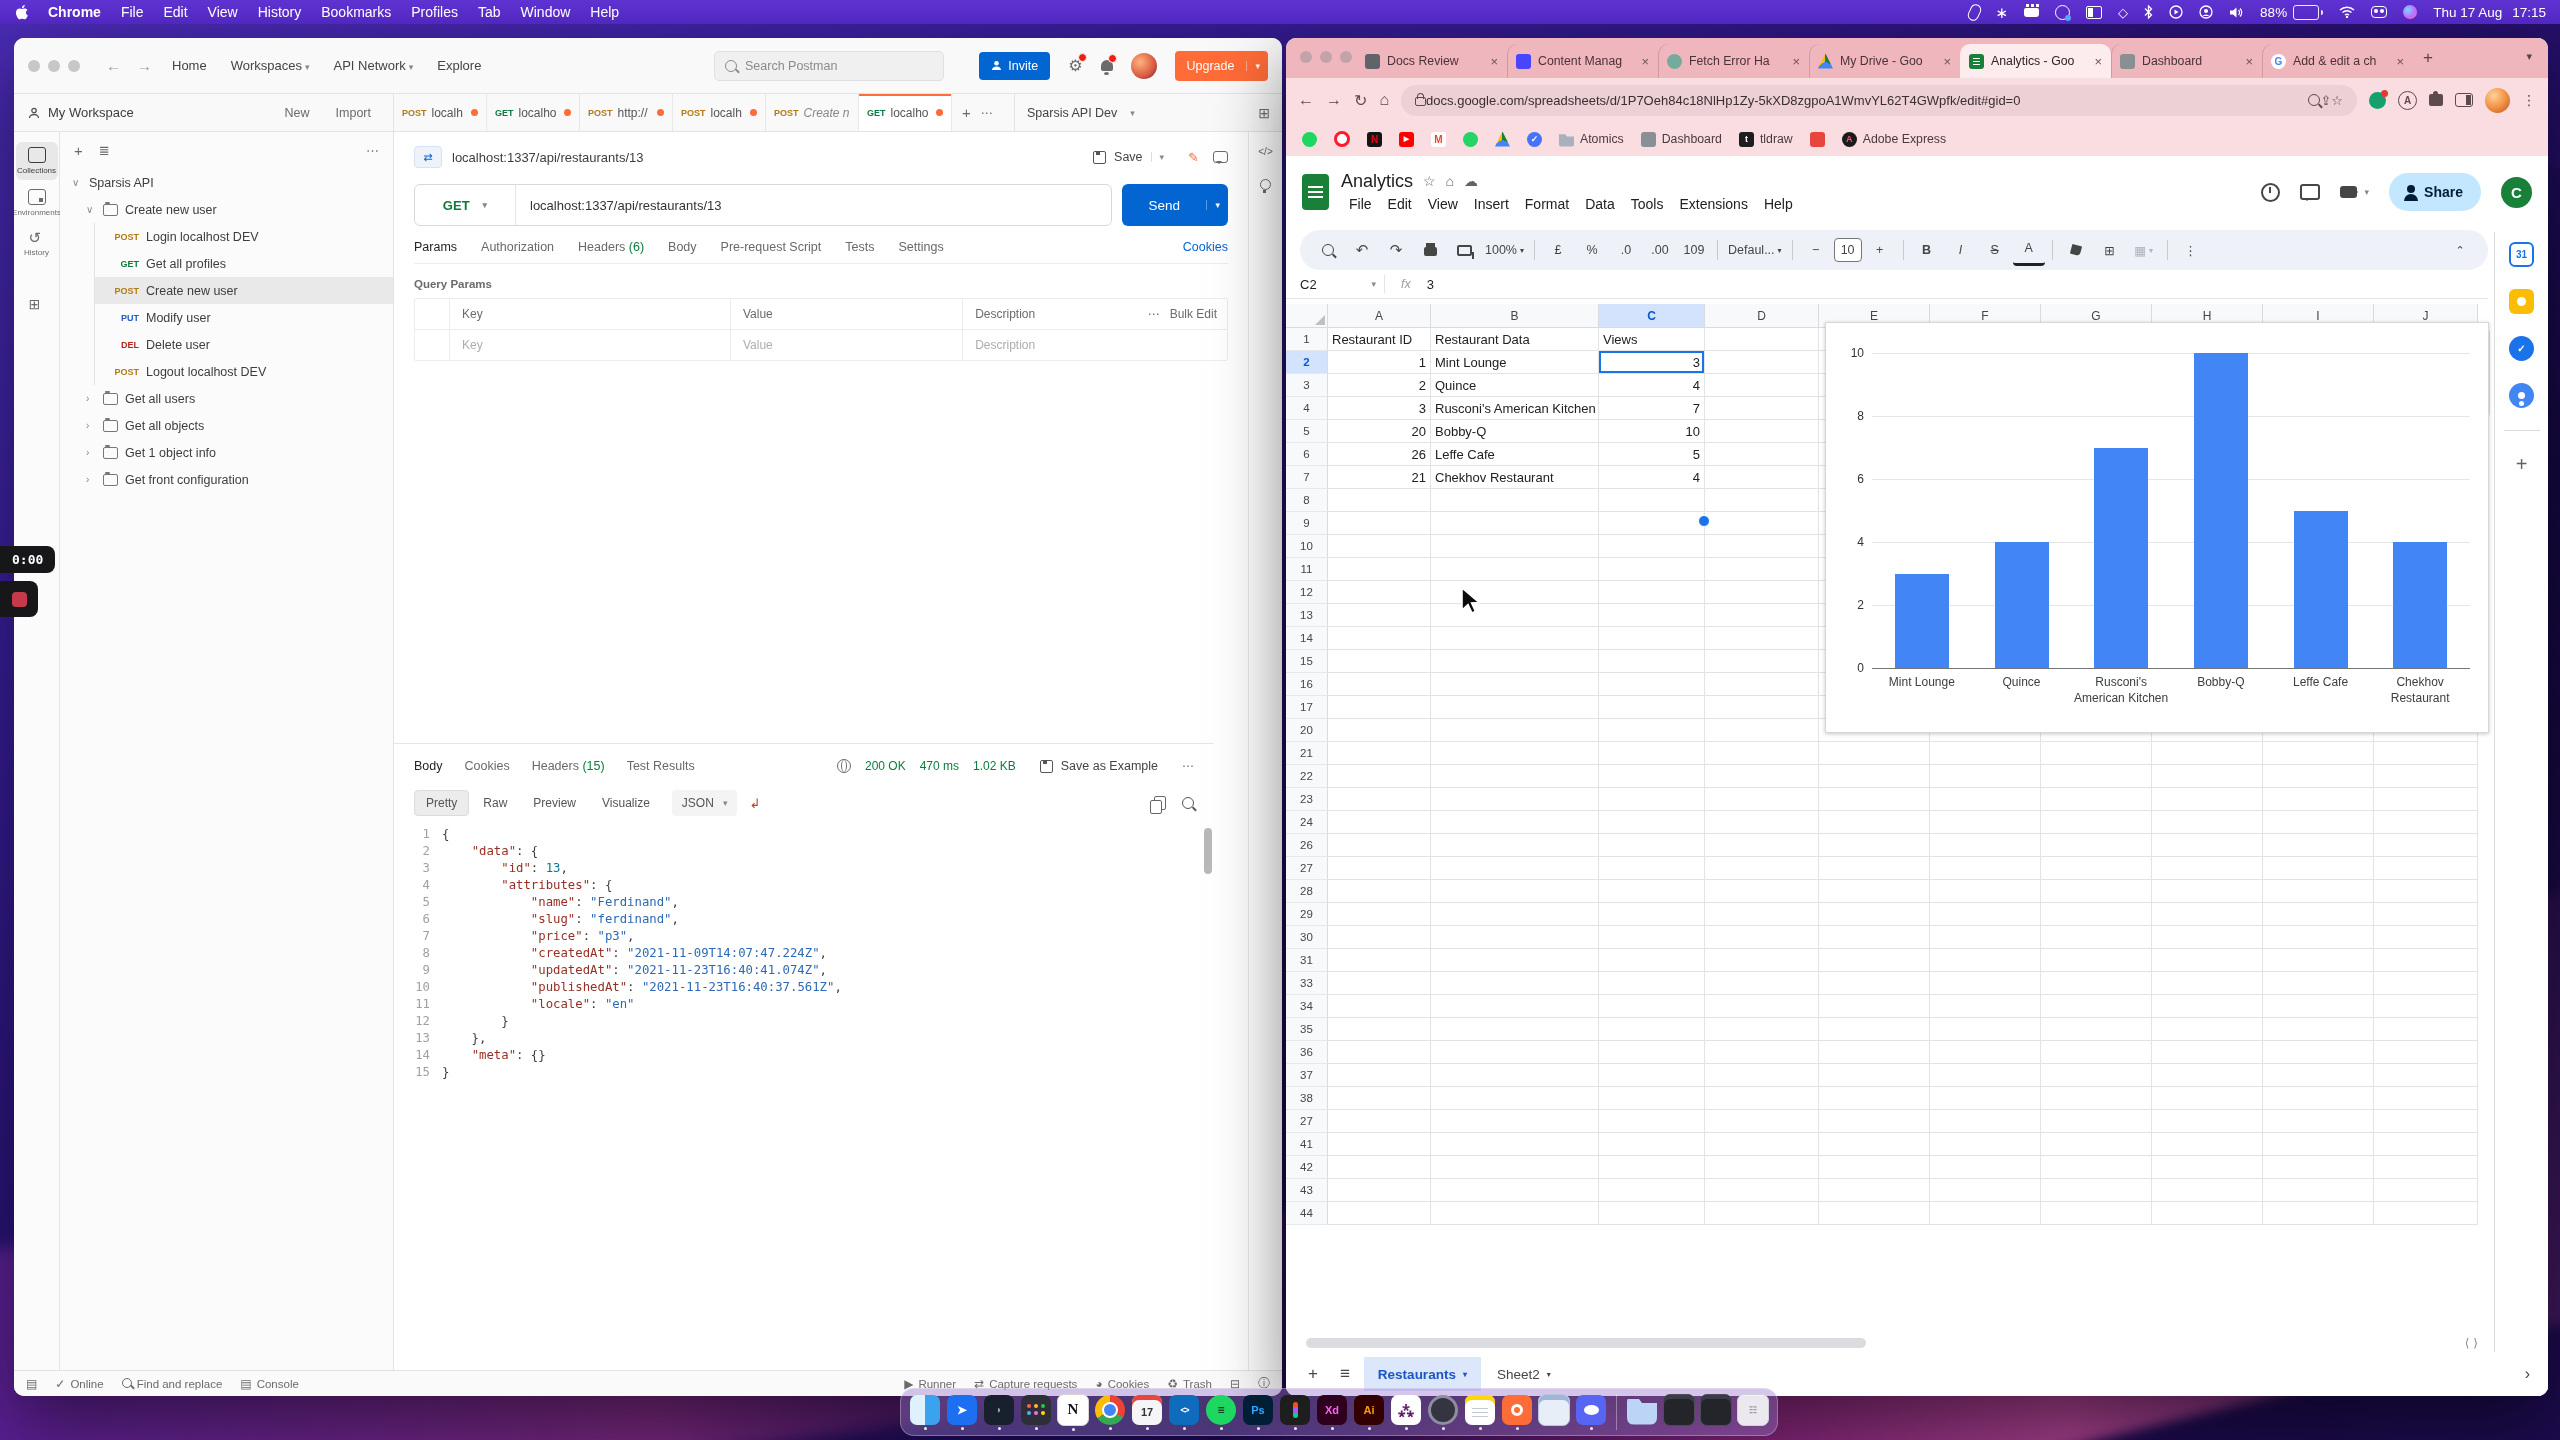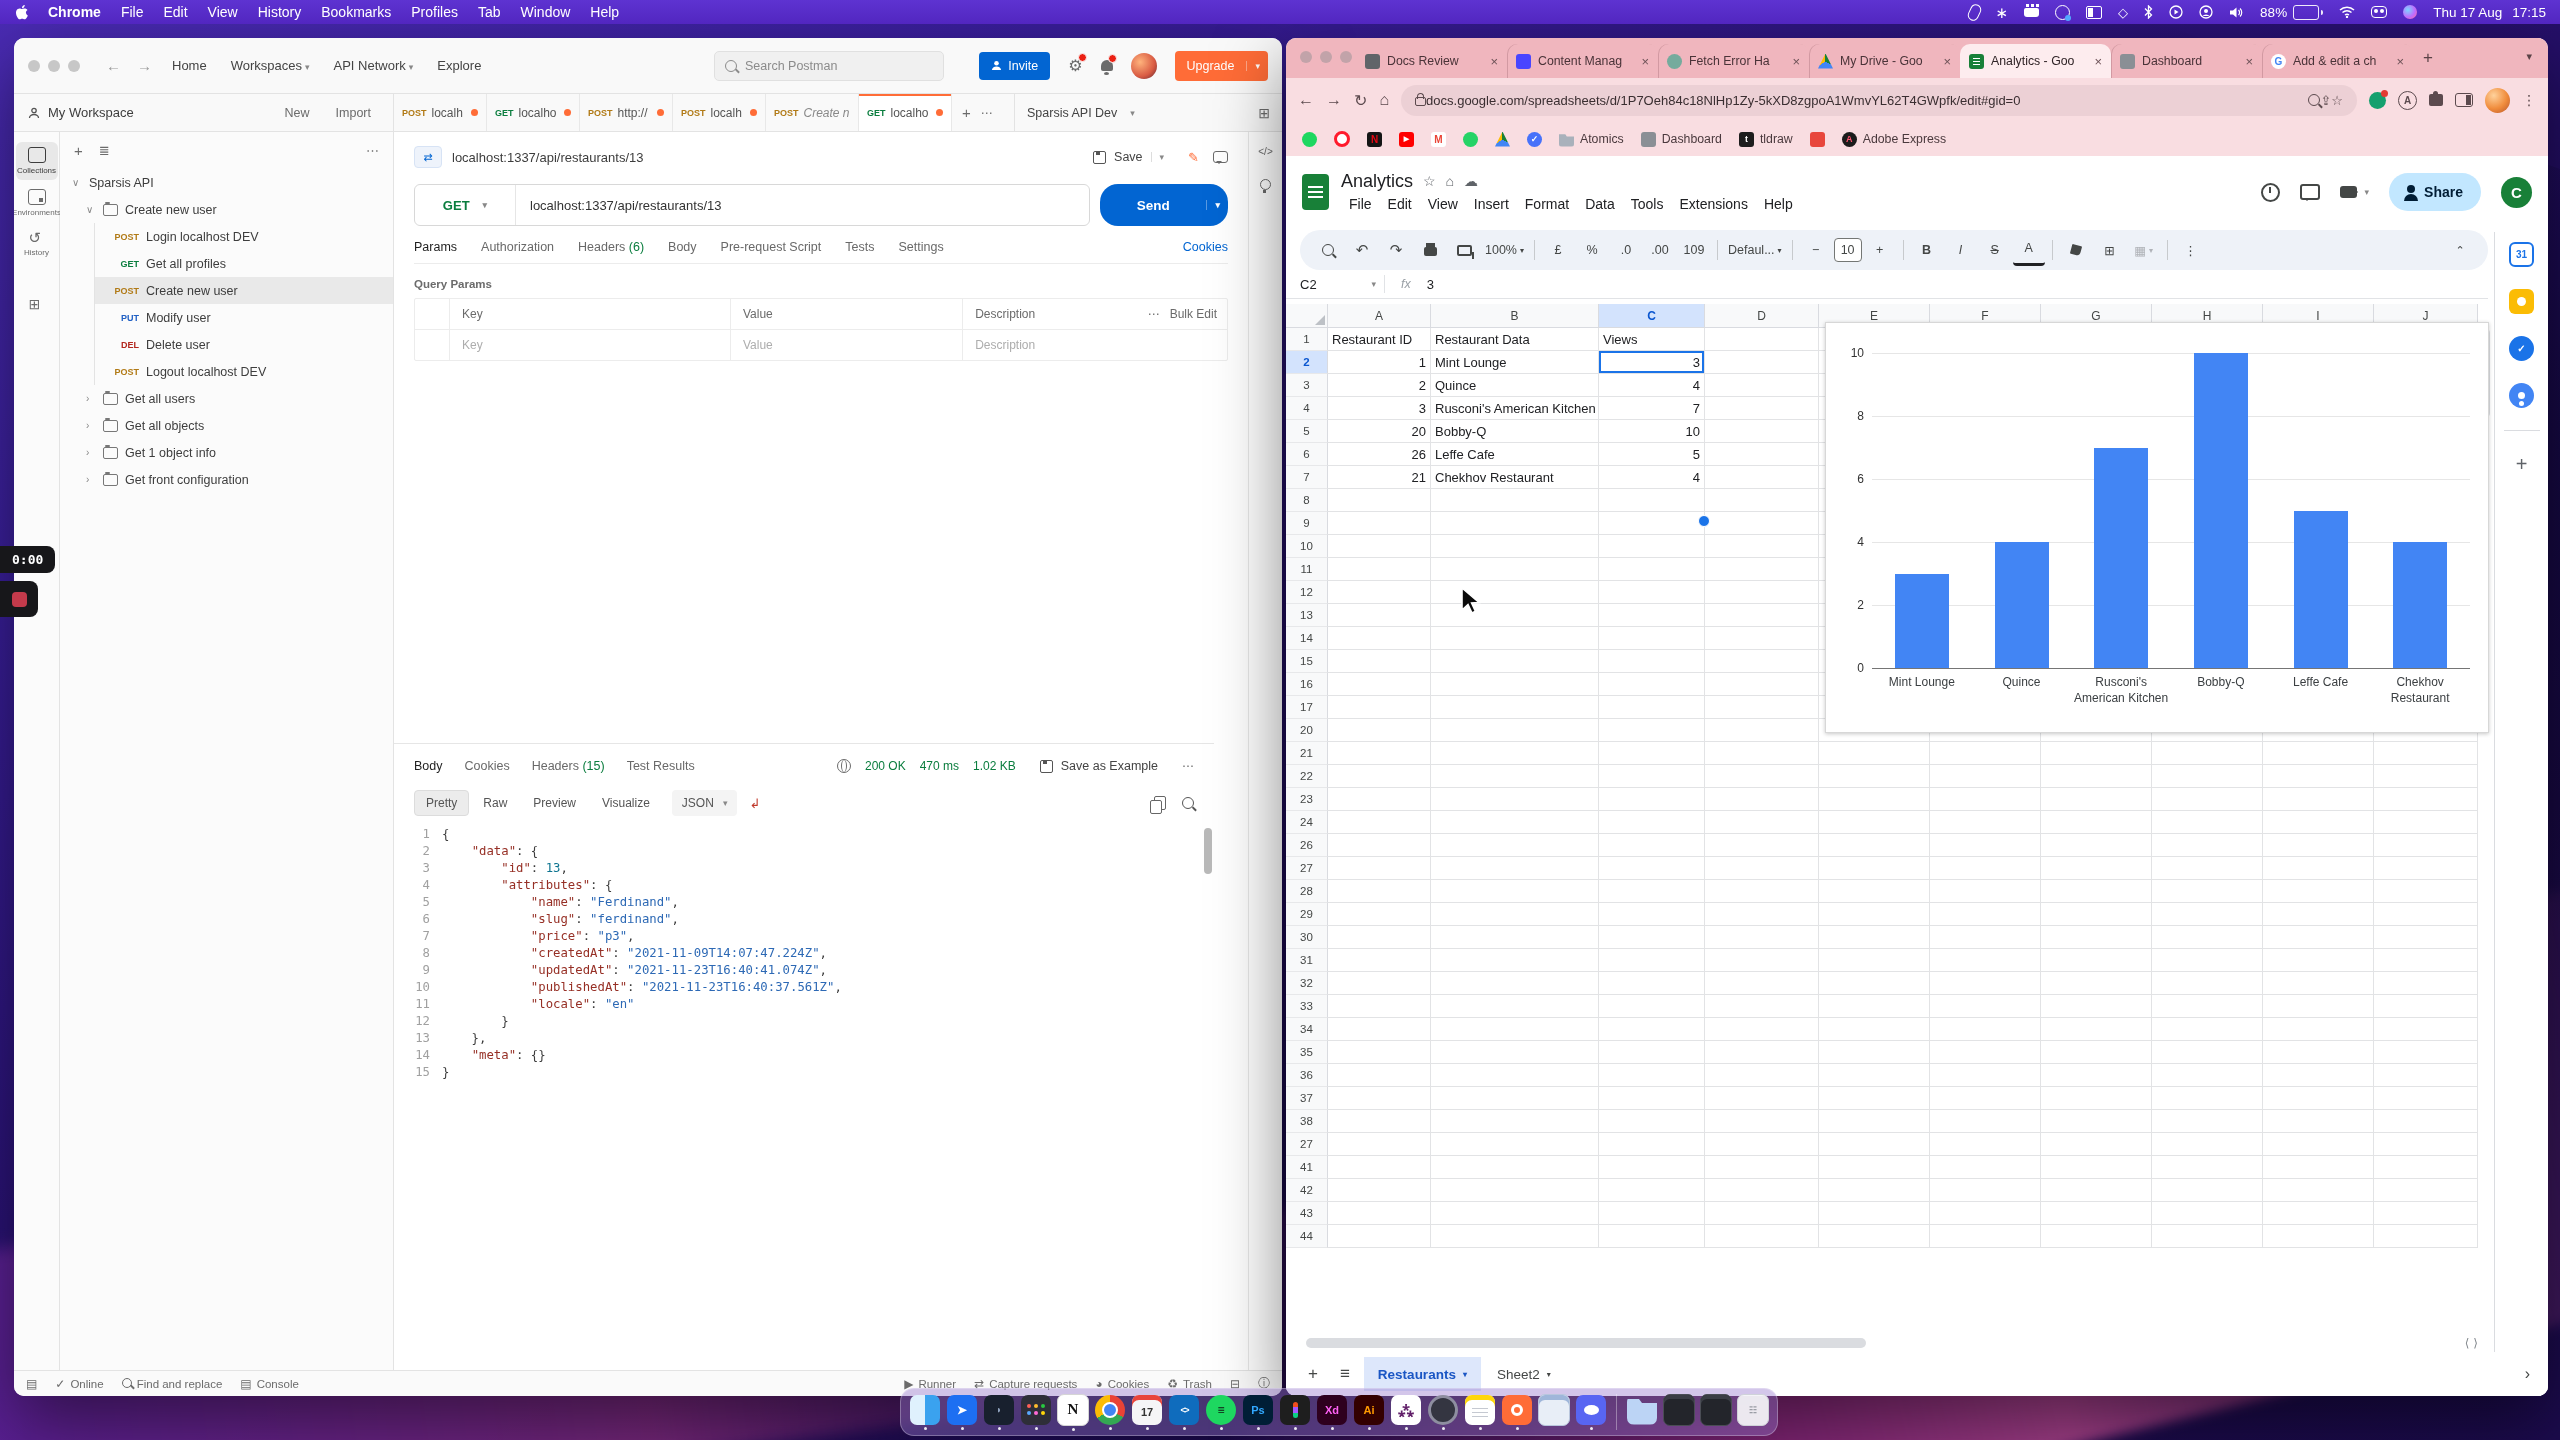--- a/index.html
+++ b/index.html
@@ -116,21 +116,21 @@
   .save-btn .dd{color:#888;font-size:9px;border-left:1px solid #ddd;padding-left:8px}
   .floppy{width:11px;height:11px;border:1.5px solid #555;border-radius:2px;position:relative}
   .floppy::after{content:"";position:absolute;top:0;left:2px;width:4px;height:3px;background:#555}
   .pencil{color:#ff6c37;font-size:13px}
   .bubble{width:13px;height:10px;border:1.5px solid #6b6b6b;border-radius:3px;position:relative}
   .bubble::after{content:"";position:absolute;left:2px;bottom:-5px;border:3px solid transparent;border-top-color:#6b6b6b}
   .req-url{display:flex;gap:10px;margin:2px 20px 0}
   .urlbox{flex:1;height:40px;border:1px solid #d8d8d8;border-radius:6px;display:flex;align-items:center;background:#fff}
   .method{width:100px;display:flex;align-items:center;justify-content:center;gap:10px;font-weight:700;color:#0a7d3e;font-size:13px;border-right:1px solid #e6e6e6;height:100%}
   .urltext{padding-left:14px;font-size:13px;color:#333}
-  .send-btn{width:128px;height:42px;background:#0265d2;border-radius:18px;color:#fff;font-weight:700;font-size:13.5px;display:flex;align-items:center}
+  .send-btn{width:106px;height:42px;background:#0265d2;border-radius:6px;color:#fff;font-weight:400;font-size:13.5px;display:flex;align-items:center}
   .send-btn .lbl{flex:1;text-align:center}
   .send-btn .dd{border-left:1px solid rgba(255,255,255,.35);padding:0 8px;font-size:9px}
   .req-tabs{display:flex;align-items:center;gap:24px;margin:14px 20px 0;font-size:12.5px;color:#696969;border-bottom:1px solid #ececec;padding-bottom:9px}
   .req-tab.active{color:#1f1f1f;box-shadow:0 10px 0 -8px #ff6c37}
   .cnt{color:#0a7d3e}
   .cookies-link{margin-left:auto;color:#0265d2}
   .qp{margin:14px 20px 0}
   .qp-title{font-size:11.5px;color:#6b6b6b;font-weight:600}
   .qp-table{margin-top:8px;border:1px solid #ececec;border-radius:2px;font-size:12px;color:#6b6b6b}
   .qp-row{display:flex;height:30px;align-items:center}
@@ -1398,33 +1398,20 @@
             <div class="cell" style="width:106px"></div>
             <div class="cell" style="width:114px"></div>
             <div class="cell" style="width:111px"></div>
             <div class="cell" style="width:111px"></div>
             <div class="cell" style="width:111px"></div>
             <div class="cell" style="width:111px"></div>
             <div class="cell" style="width:111px"></div>
             <div class="cell" style="width:104px"></div>
           </div>
           <div class="row">
-      <div class="gut">32</div>
-            <div class="cell" style="width:103px"></div>
-            <div class="cell" style="width:168px"></div>
-            <div class="cell" style="width:106px"></div>
-            <div class="cell" style="width:114px"></div>
-            <div class="cell" style="width:111px"></div>
-            <div class="cell" style="width:111px"></div>
-            <div class="cell" style="width:111px"></div>
-            <div class="cell" style="width:111px"></div>
-            <div class="cell" style="width:111px"></div>
-            <div class="cell" style="width:104px"></div>
-          </div>
-          <div class="row">
       <div class="gut">33</div>
             <div class="cell" style="width:103px"></div>
             <div class="cell" style="width:168px"></div>
             <div class="cell" style="width:106px"></div>
             <div class="cell" style="width:114px"></div>
             <div class="cell" style="width:111px"></div>
             <div class="cell" style="width:111px"></div>
             <div class="cell" style="width:111px"></div>
             <div class="cell" style="width:111px"></div>
             <div class="cell" style="width:111px"></div>

